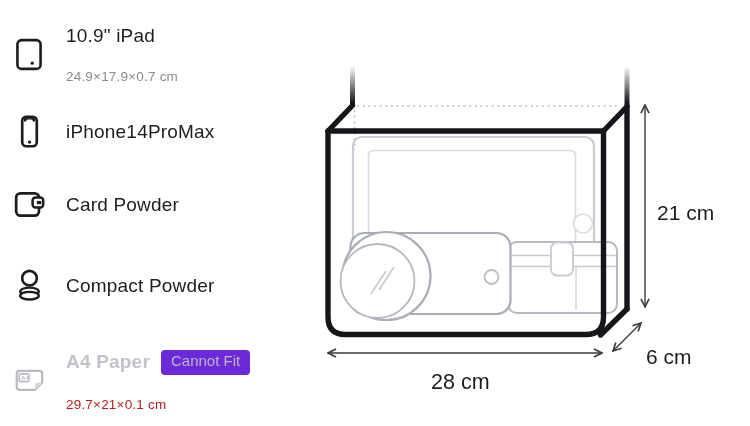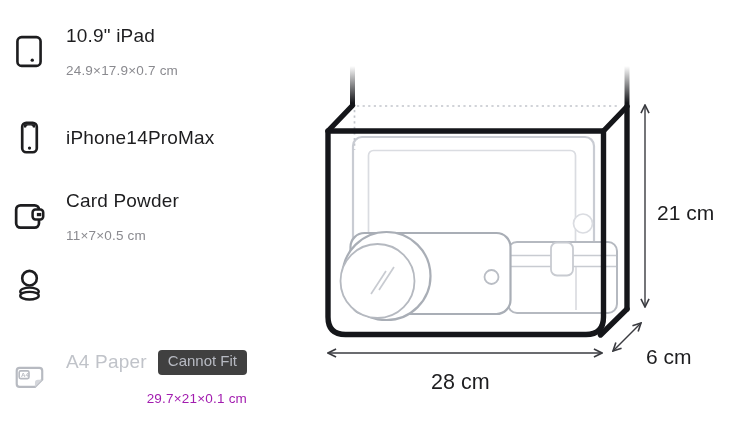--- a/index.html
+++ b/index.html
@@ -6,24 +6,24 @@
   html,body { width:750px; height:426px; background:#ffffff; overflow:hidden;
               font-family:"Liberation Sans", sans-serif; }
   .stage { position:relative; width:750px; height:426px; background:#fff; }
 
   
   .row { position:absolute; left:12px; display:flex; align-items:center; gap:20px; }
   .icon-box { width:34px; display:flex; justify-content:center; align-items:center; flex:0 0 34px; }
   .texts { display:flex; flex-direction:column; }
   .title-line { display:flex; align-items:center; }
   .title { font-size:19px; color:#1d1d1f; letter-spacing:.2px; line-height:1.15; }
-  .dims  { font-size:13.5px; color:#8a8a8f; letter-spacing:.2px; margin-top:16px; }
-  .row.disabled .title { color:#c0c3c9; }
-  .row.disabled .dims  { color:#a21caf;text-align:right; }
-  .badge { margin-left:11px; background:#404040; color:#b7bac2; font-size:15px;
+  .dims  { font-size:13.5px; color:#8a8a8f; letter-spacing:.2px; margin-top:22px; }
+  .row.disabled .title { color:#c0c3c9;font-weight:bold; }
+  .row.disabled .dims  { color:#b91c1c; }
+  .badge { margin-left:11px; background:#6d28d9; color:#b7bac2; font-size:15px;
            padding:3px 10px 5px 10px; border-radius:4px; line-height:1.1; }
 
   
   .diagram { position:absolute; left:315px; top:50px; }
   svg text { font-family:"Liberation Sans", sans-serif; }
 </style>
 </head>
 <body>
 
 <div class="stage">
@@ -36,21 +36,21 @@
       </svg>
     </div>
     <div class="texts">
       <div class="title-line">
           <span class="title">10.9" iPad</span>
         </div>
       <span class="dims">24.9×17.9×0.7 cm</span>
     </div>
   </div>
 
-  <div class="row" style="top:120px">
+  <div class="row" style="top:114px">
     <div class="icon-box">
       <svg width="23" height="35" viewBox="0 0 24 36" fill="none">
         <rect x="4.4" y="2.6" width="15.2" height="30.8" rx="4.2" stroke="#1d1d1f" stroke-width="2.8"></rect>
         <path d="M6.2 4 H17.8 V7.6 H6.2 Z" fill="#1d1d1f"></path>
         <rect x="8.6" y="5.6" width="6.8" height="3.4" rx="1.7" fill="#ffffff"></rect>
         <circle cx="12" cy="29" r="1.7" fill="#1d1d1f"></circle>
       </svg>
     </div>
     <div class="texts">
       <div class="title-line">
@@ -64,33 +64,35 @@
       <svg width="33" height="29" viewBox="0 0 34 30" fill="none">
         <rect x="3.2" y="3.4" width="23.6" height="23.2" rx="4.5" stroke="#1d1d1f" stroke-width="2.8"></rect>
         <rect x="20.2" y="7.8" width="11" height="10.2" rx="3" fill="#ffffff" stroke="#1d1d1f" stroke-width="2.6"></rect>
         <rect x="24.6" y="11.3" width="4.6" height="3.4" fill="#1d1d1f"></rect>
       </svg>
     </div>
     <div class="texts">
       <div class="title-line">
           <span class="title">Card Powder</span>
         </div>
-      <span class="dims">11×7×0.5 cm</span>
     </div>
   </div>
 
   <div class="row" style="top:269px">
     <div class="icon-box">
       <svg width="25" height="33" viewBox="0 0 26 34" fill="none">
         <circle cx="13" cy="9.4" r="7.6" stroke="#1d1d1f" stroke-width="2.7"></circle>
         <ellipse cx="13" cy="23.2" rx="9.6" ry="4" stroke="#1d1d1f" stroke-width="2.5" fill="#ffffff"></ellipse>
         <ellipse cx="13" cy="27.6" rx="9.6" ry="4" stroke="#1d1d1f" stroke-width="2.5" fill="#ffffff"></ellipse>
       </svg>
     </div>
     <div class="texts">
+      <div class="title-line">
+          <span class="title">Compact Powder</span>
+        </div>
     </div>
   </div>
 
   <div class="row disabled" style="top:350px">
     <div class="icon-box">
       <svg width="34" height="29" viewBox="0 0 36 30" fill="none">
         <path d="M8 4.8 H29 Q32 4.8 32 7.8 V17.2 L24.3 25 H8 Q5 25 5 22 V7.8 Q5 4.8 8 4.8 Z" stroke="#b7bac1" stroke-width="2.3" fill="#ffffff"></path>
         <path d="M24.3 25 V20.6 Q24.3 17.4 27.4 17.4 H32 Z" fill="#d4d6db"></path>
         <rect x="7.6" y="8" width="10.4" height="8.2" rx="1.6" stroke="#b7bac1" stroke-width="1.7" fill="#ffffff"></rect>
         <text x="9.6" y="14.6" font-size="6.6" font-weight="bold" fill="#b7bac1">A4</text>

